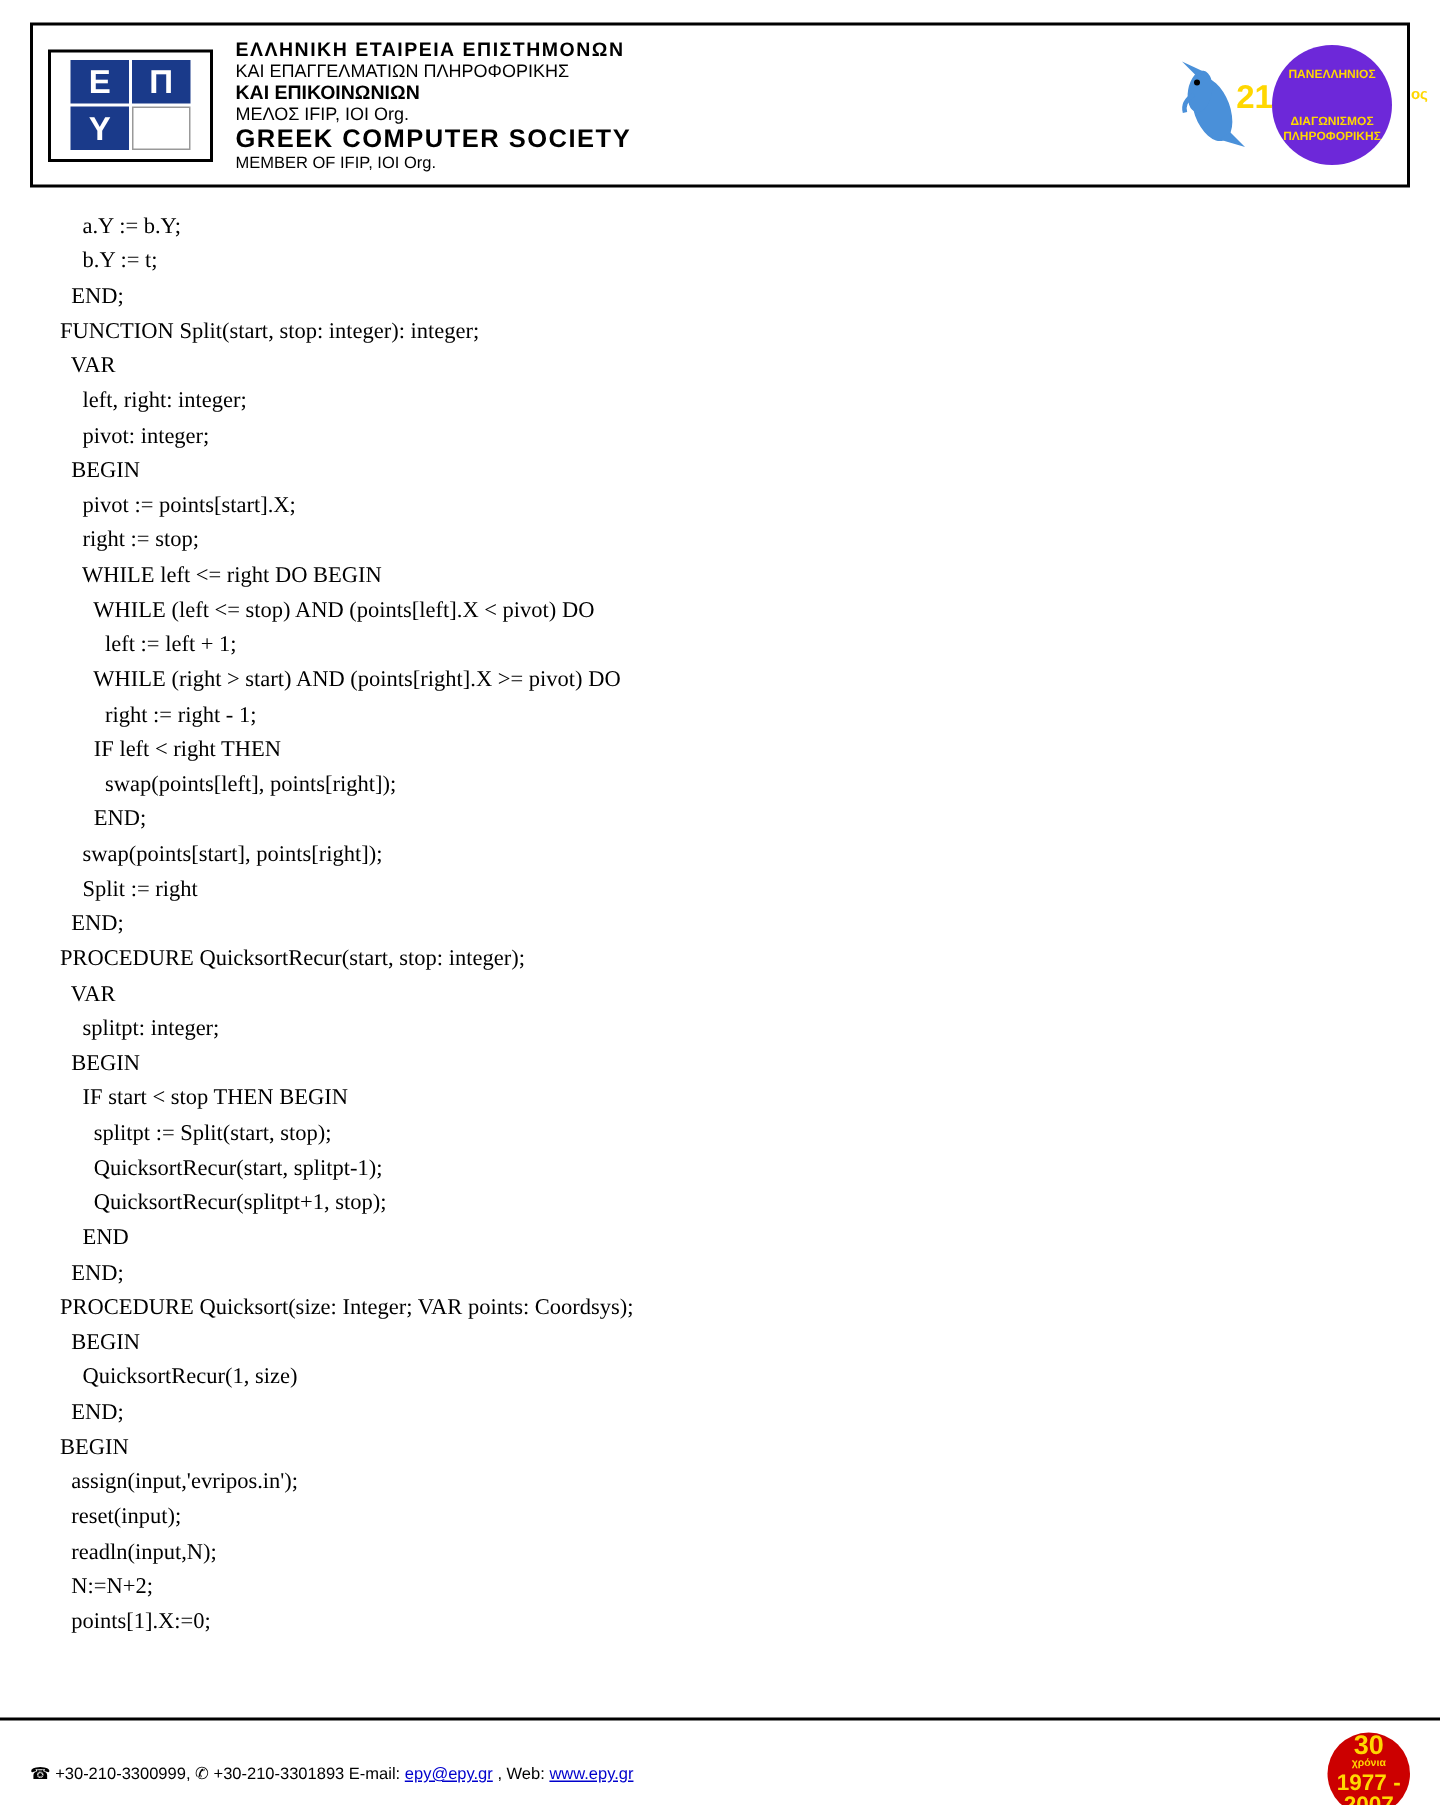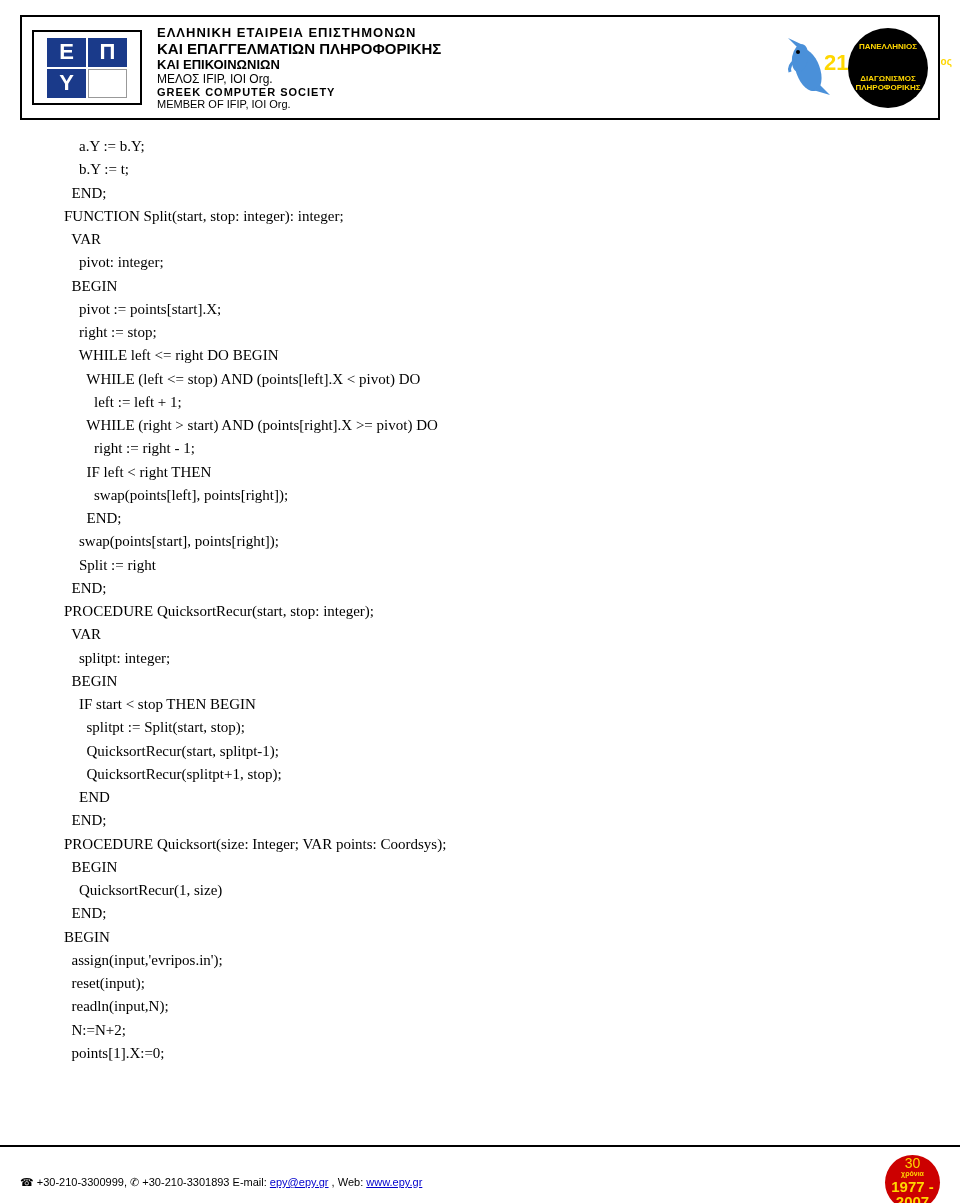--- a/index.html
+++ b/index.html
@@ -50,52 +50,52 @@
       font-family: Arial, sans-serif;
     }
 
     .header-org-text .line1 {
       font-size: 13px;
       font-weight: bold;
       letter-spacing: 1px;
     }
 
     .header-org-text .line2 {
-      font-size: 15px;
-      font-weight: bold;
+      font-size: 12px;
+      font-weight: normal;
     }
 
     .header-org-text .line3 {
       font-size: 13px;
       font-weight: bold;
     }
 
     .header-org-text .line4 {
       font-size: 12px;
     }
 
     .header-org-text .line5 {
-      font-size: 11px;
+      font-size: 17px;
       font-weight: bold;
       letter-spacing: 1px;
     }
 
     .header-org-text .line6 {
       font-size: 11px;
     }
 
     .header-right {
       display: flex;
       align-items: center;
       margin-left: 15px;
       flex-shrink: 0;
     }
 
     .contest-badge {
-      background: #000000;
+      background: #6d28d9;
       color: #ffd700;
       border-radius: 50%;
       width: 80px;
       height: 80px;
       display: flex;
       flex-direction: column;
       align-items: center;
       justify-content: center;
       font-size: 9px;
       font-family: Arial, sans-serif;
@@ -108,21 +108,20 @@
       font-size: 22px;
       font-weight: bold;
       color: #ffd700;
       line-height: 1;
     }
 
     
     .main-content {
       padding: 5px 40px 20px 40px;
       font-family: 'Times New Roman', Times, serif;
-      margin-left: 24px;
     }
 
     .code-block {
       font-family: 'Times New Roman', Times, serif;
       font-size: 15px;
       line-height: 1.55;
       color: #000000;
     }
 
     .code-line {
@@ -165,22 +164,22 @@
       align-items: center;
       justify-content: center;
       font-size: 8px;
       font-family: Arial, sans-serif;
       font-weight: bold;
       text-align: center;
       flex-shrink: 0;
     }
 
     .years-badge .years-num {
-      font-size: 14px;
-      font-weight: normal;
+      font-size: 18px;
+      font-weight: bold;
       line-height: 1;
       color: #ffd700;
       text-align: center;
     }
 
     .years-badge .years-text {
       font-size: 7px;
       color: #ffd700;
       line-height: 1.2;
     }
@@ -244,20 +243,21 @@
     </div>
   </div>
 
   <div class="main-content">
     <div class="code-block">
       <span class="code-line">    a.Y := b.Y;</span>
       <span class="code-line">    b.Y := t;</span>
       <span class="code-line">  END;</span>
       <span class="code-line">FUNCTION Split(start, stop: integer): integer;</span>
       <span class="code-line">  VAR</span>
+      <span class="code-line">    left, right: integer;</span>
       <span class="code-line">    pivot: integer;</span>
       <span class="code-line">  BEGIN</span>
       <span class="code-line">    pivot := points[start].X;</span>
       <span class="code-line">    right := stop;</span>
       <span class="code-line">    WHILE left &lt;= right DO BEGIN</span>
       <span class="code-line">      WHILE (left &lt;= stop) AND (points[left].X &lt; pivot) DO</span>
       <span class="code-line">        left := left + 1;</span>
       <span class="code-line">      WHILE (right &gt; start) AND (points[right].X &gt;= pivot) DO</span>
       <span class="code-line">        right := right - 1;</span>
       <span class="code-line">      IF left &lt; right THEN</span>

